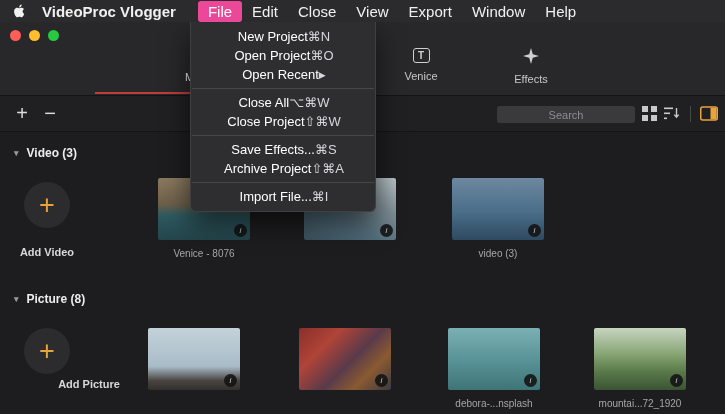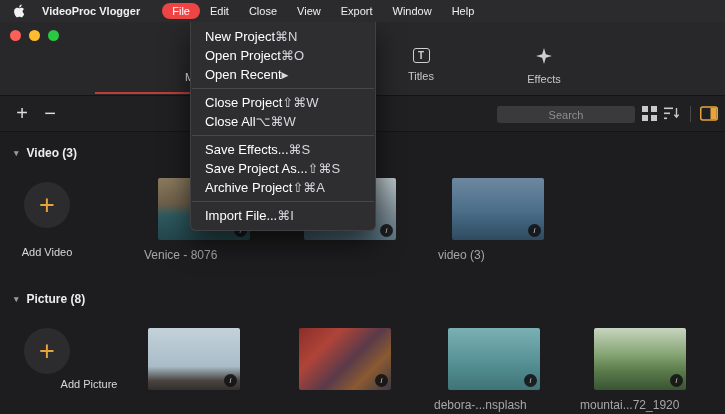--- a/index.html
+++ b/index.html
@@ -2,31 +2,31 @@
 <html><head>
 <meta charset="utf-8">
 <style>
   * { margin:0; padding:0; box-sizing:border-box; }
   html,body { width:725px; height:414px; }
   body { font-family:"Liberation Sans", sans-serif; background:#000; }
   .screen { position:relative; width:725px; height:414px; background:#1d1d1f; overflow:hidden; }
 
   
   .menubar { position:absolute; top:0; left:0; width:100%; height:22px; background:#2b2b2d;
-             display:flex; align-items:center; padding-left:12px; color:#f0f0f0; font-size:11px; z-index:300; }
+             display:flex; align-items:center; padding-left:12px; color:#f0f0f0; font-size:15px; z-index:300; }
   .apple { width:14px; height:16px; margin-right:16px; display:flex; align-items:center; }
   .app-name { font-weight:bold; margin-right:22px; white-space:nowrap; }
   .mb-item { padding:2px 10px; border-radius:3px; white-space:nowrap; }
-  .mb-item.active { background:#ef4444; color:#fff;border-radius:9px; }
+  .mb-item.active { background:#ec4899; color:#fff; }
 
   
   .dropdown { position:absolute; left:190px; top:22px; width:186px; background:#2e2e31;
               border:1px solid #404043; border-top:none; border-radius:0 0 6px 6px;
               box-shadow:0 12px 28px rgba(0,0,0,.6); padding:5px 0; z-index:250; font-size:13px; color:#fff; }
-  .menu-item { display:flex; justify-content:flex-start; align-items:center; height:19px; padding:0 12px 0 14px; }
+  .menu-item { display:flex; justify-content:center; align-items:center; height:19px; padding:0 12px 0 14px; }
   .menu-item .shortcut { color:#d8d8dc; }
   .submenu-arrow { font-size:9px; color:#d8d8dc; }
   .menu-sep { height:1px; background:#47474a; margin:4px 1px; }
 
   
   .header { position:absolute; top:22px; left:0; width:100%; height:74px; background:#28282b; border-bottom:1px solid #141416; }
   .traffic { position:absolute; top:8px; left:10px; display:flex; gap:8px; }
   .light { width:11px; height:11px; border-radius:50%; }
   .light.red{background:#ff5f57;} .light.yellow{background:#febc2e;} .light.green{background:#28c840;}
   .tab { position:absolute; top:26px; display:flex; flex-direction:column; align-items:center; gap:7px;
@@ -46,23 +46,23 @@
   .tool-ic { position:absolute; top:10px; display:flex; }
   .vdiv { position:absolute; left:690px; top:10px; width:1px; height:16px; background:#48484a; }
 
   
   .content { position:absolute; top:132px; left:0; right:0; bottom:0; background:#1d1d1f; }
   .sec-header { position:absolute; left:14px; display:flex; align-items:center; gap:8px;
                 color:#ececec; font-size:12px; font-weight:bold; }
   .sec-arrow { color:#9a9a9e; font-size:9px; }
   .add-circle { position:absolute; left:24px; width:46px; height:46px; border-radius:50%; background:#2c2c2f;
                 display:flex; align-items:center; justify-content:center; color:#e8a33c; font-size:27px; font-weight:200; }
-  .add-label { position:absolute; left:0; width:94px; text-align:center; font-size:11px; color:#d8d8d8; }
+  .add-label { position:absolute; left:0; width:94px; text-align:center; font-size:11px; color:#d8d8d8;font-weight:bold; }
   .thumb { position:absolute; width:92px; height:62px; border-radius:2px; overflow:hidden; }
-  .thumb-name { position:absolute; width:120px; text-align:left; font-size:12px; color:#a6a6a8; white-space:nowrap; }
+  .thumb-name { position:absolute; width:120px; text-align:center; font-size:10px; color:#a6a6a8; white-space:nowrap; }
   .info-badge { position:absolute; right:3px; bottom:3px; width:13px; height:13px; border-radius:50%;
                 background:rgba(18,18,18,.88); color:#cfcfcf; font-size:8px; font-style:italic;
                 display:flex; align-items:center; justify-content:center; }
   .t-venice   { background:linear-gradient(180deg,#8a7a5e 0%,#6e5f4a 42%,#2e5a60 60%,#24454c 100%); }
   .t-video    { background:linear-gradient(205deg,#b8c4c8 0%,#7e8d95 35%,#54707e 65%,#3a525e 100%); }
   .t-video3   { background:linear-gradient(180deg,#6d88a0 0%,#4a6d88 55%,#2e4a60 100%); }
   .t-skate    { background:linear-gradient(180deg,#c4d2da 0%,#a8bcc8 62%,#4a4440 85%,#332f2c 100%); }
   .t-people   { background:linear-gradient(135deg,#8a2e2a 0%,#b04438 28%,#5a3a4a 55%,#8a5a30 75%,#3a3a44 100%); }
   .t-debora   { background:linear-gradient(180deg,#7ab0b4 0%,#5a9498 50%,#3e7478 100%); }
   .t-mountain { background:linear-gradient(180deg,#c8d4c0 0%,#8aa878 40%,#5a7a4a 70%,#3a5434 100%); }
@@ -102,24 +102,24 @@
             <rect x="0.5" y="0.5" width="17" height="13" rx="2" fill="none" stroke="#e8e8e8"></rect>
             <line x1="4.5" y1="1" x2="4.5" y2="13" stroke="#e8e8e8"></line>
             <line x1="13.5" y1="1" x2="13.5" y2="13" stroke="#e8e8e8"></line>
           </svg>
       </span>
       <span>Media</span>
     </div>
 
     <div class="tab" style="left:385px; width:72px;">
       <span class="titles-box">T</span>
-      <span>Titles</span>
-    </div>
-
-    <div class="tab" style="left:508px; width:72px;">
+      <span>Venice</span>
+    </div>
+
+    <div class="tab" style="left:495px; width:72px;">
       <span>
         <svg width="16" height="16" viewBox="0 0 16 16">
             <path d="M8 0 L9.8 6.2 L16 8 L9.8 9.8 L8 16 L6.2 9.8 L0 8 L6.2 6.2 Z" fill="#d0d0d2"></path>
           </svg>
       </span>
       <span>Effects</span>
     </div>
 
     <div class="tab-underline"></div>
   </div>
@@ -217,37 +217,33 @@
     <div class="menu-item">
       <span>Open Project</span>
       <span class="shortcut">⌘O</span>
     </div>
     <div class="menu-item">
       <span>Open Recent</span>
       <span class="submenu-arrow">▶</span>
     </div>
     <div class="menu-sep"></div>
     <div class="menu-item">
+      <span>Close All</span>
+      <span class="shortcut">⌥⌘W</span>
+    </div>
+    <div class="menu-item">
       <span>Close Project</span>
       <span class="shortcut">⇧⌘W</span>
     </div>
-    <div class="menu-item">
-      <span>Close All</span>
-      <span class="shortcut">⌥⌘W</span>
-    </div>
     <div class="menu-sep"></div>
     <div class="menu-item">
       <span>Save Effects...</span>
       <span class="shortcut">⌘S</span>
     </div>
     <div class="menu-item">
-      <span>Save Project As...</span>
-      <span class="shortcut">⇧⌘S</span>
-    </div>
-    <div class="menu-item">
       <span>Archive Project</span>
       <span class="shortcut">⇧⌘A</span>
     </div>
     <div class="menu-sep"></div>
     <div class="menu-item">
       <span>Import File...</span>
       <span class="shortcut">⌘I</span>
     </div>
   </div>
 

